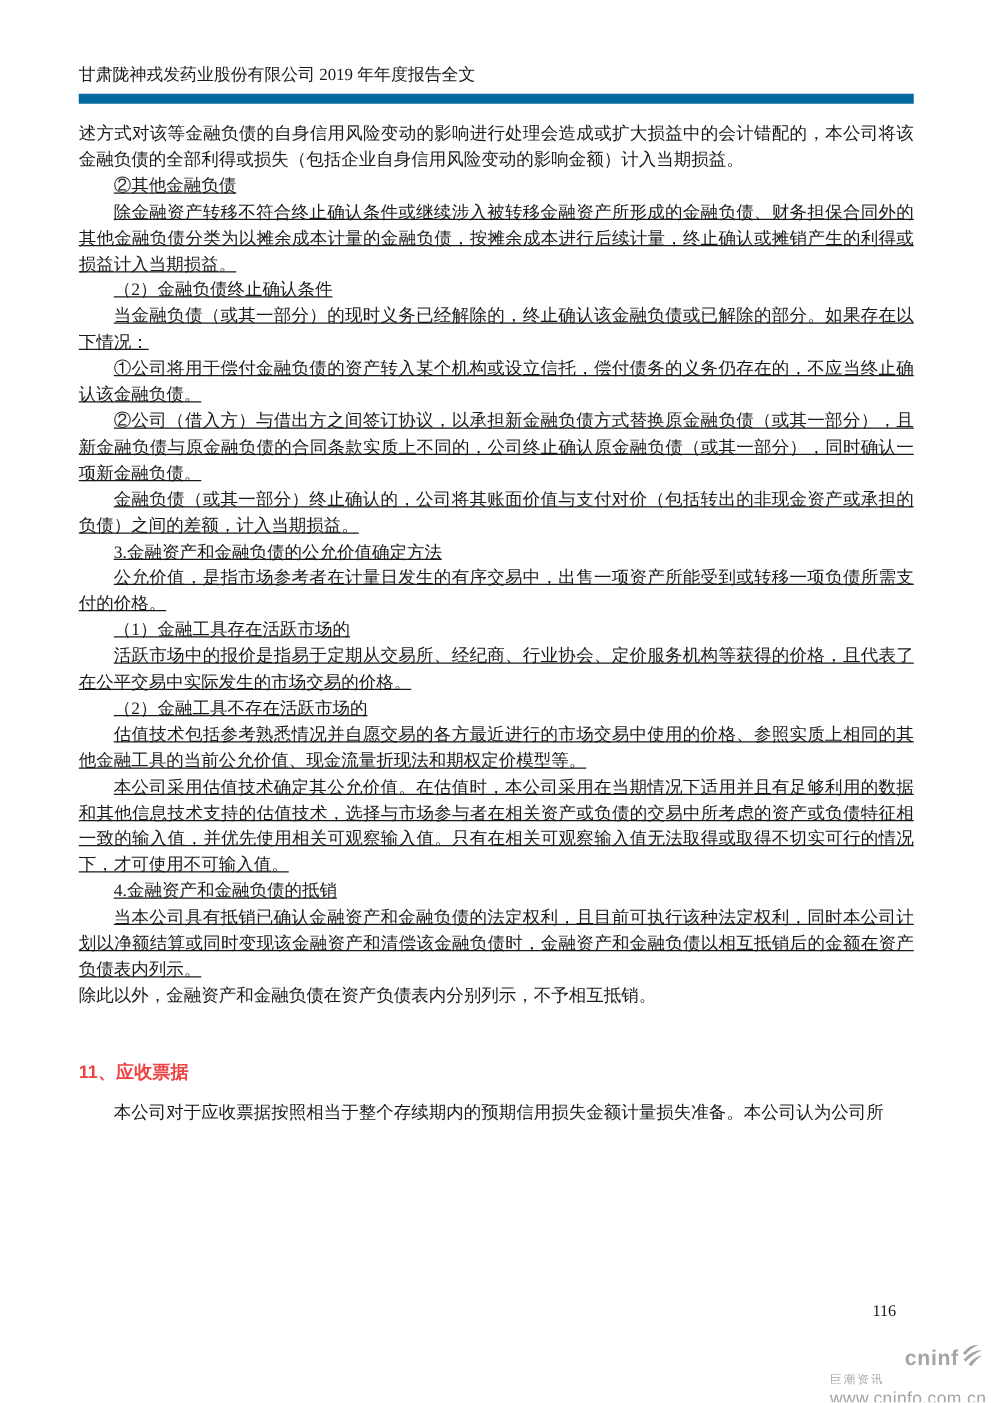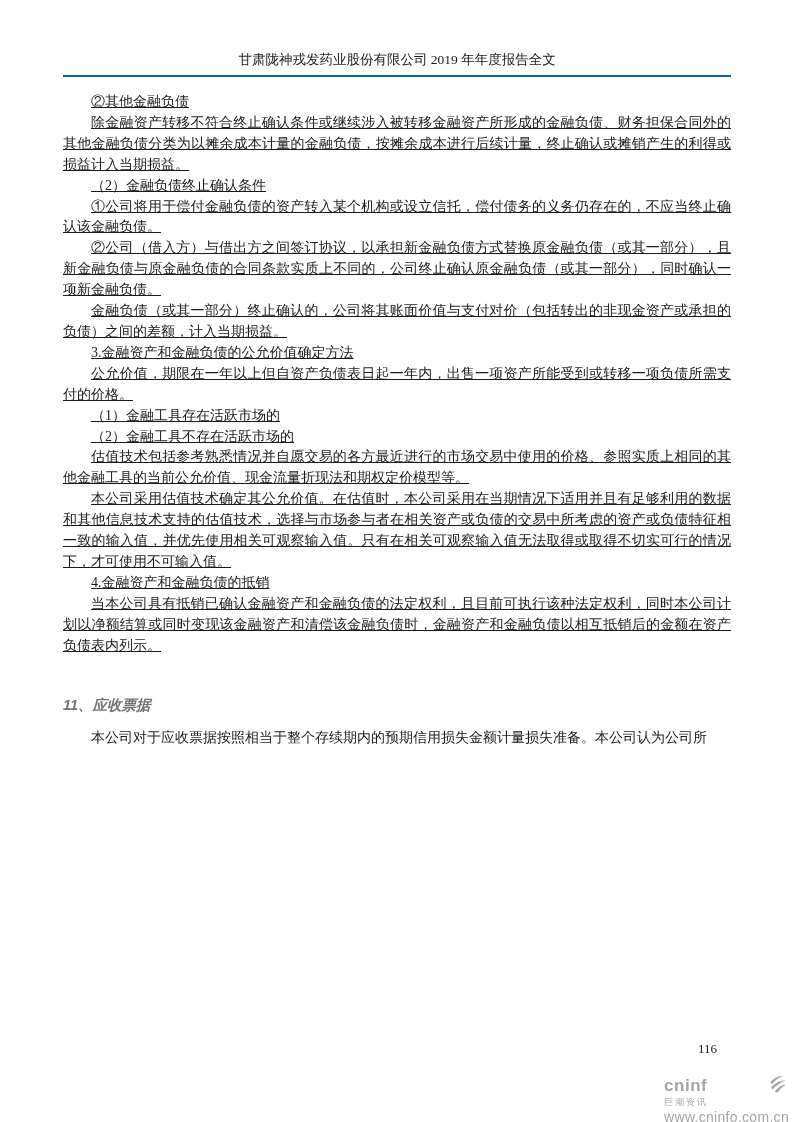--- a/index.html
+++ b/index.html
@@ -13,44 +13,43 @@
     color: #1a1a1a;
     overflow: hidden;
   }
   .content {
     position: absolute;
     left: 63px;
     top: 52px;
     width: 668px;
   }
   .report-header {
-    text-align: center;
+    text-align: left;
     font-size: 13.5px;
     line-height: 16px;
     padding-bottom: 7px;
-    border-bottom: 2px solid #0369a1;
+    border-bottom: 8px solid #0369a1;
     color: #1a1a1a;
   }
   .body-text {
     margin-top: 15px;
     font-size: 14px;
     line-height: 20.9px;
     text-align: justify;
     text-justify: inter-ideograph;
   }
   .body-text p.para { margin: 0; }
   .body-text p.indent { text-indent: 2em; text-decoration: underline; }
   .section-heading {
     margin-top: 40px;
     font-family: "Liberation Sans", "DejaVu Sans", sans-serif;
     font-weight: bold;
     font-size: 14.5px;
     line-height: 18px;
-    color: #737373;
-    font-style: italic;
+    color: #ef4444;
   }
   .section-paragraph {
     font-size: 14px;
     line-height: 20.9px;
     text-indent: 2em;
     text-align: justify;
   }
   .page-number {
     position: absolute;
     top: 1041px;
@@ -62,21 +61,21 @@
     position: absolute;
     right: 4px;
     top: 1074px;
     color: #a5a5a5;
     font-family: "Liberation Sans", "DejaVu Sans", sans-serif;
     line-height: 1;
   }
   .logo-top {
     display: flex;
     align-items: center;
-    justify-content: space-between;
+    justify-content: flex-end;
     gap: 1px;
   }
   .logo-brand {
     font-size: 17px;
     font-weight: bold;
     letter-spacing: 0.5px;
   }
   .swirl-icon { display: inline-block; }
   .logo-cn {
     text-align: left;
@@ -93,34 +92,38 @@
 </style>
 </head>
 <body>
 
 <div class="page">
   <div class="content">
     <div class="report-header">
       <span>甘肃陇神戎发药业股份有限公司 2019 年年度报告全文</span>
     </div>
     <div class="body-text">
+        <p class="para">述方式对该等金融负债的自身信用风险变动的影响进行处理会造成或扩大损益中的会计错配的，本公司将该金融负债的全部利得或损失（包括企业自身信用风险变动的影响金额）计入当期损益。</p>
         <p class="para indent">②其他金融负债</p>
         <p class="para indent">除金融资产转移不符合终止确认条件或继续涉入被转移金融资产所形成的金融负债、财务担保合同外的其他金融负债分类为以摊余成本计量的金融负债，按摊余成本进行后续计量，终止确认或摊销产生的利得或损益计入当期损益。</p>
         <p class="para indent">（2）金融负债终止确认条件</p>
+        <p class="para indent">当金融负债（或其一部分）的现时义务已经解除的，终止确认该金融负债或已解除的部分。如果存在以下情况：</p>
         <p class="para indent">①公司将用于偿付金融负债的资产转入某个机构或设立信托，偿付债务的义务仍存在的，不应当终止确认该金融负债。</p>
         <p class="para indent">②公司（借入方）与借出方之间签订协议，以承担新金融负债方式替换原金融负债（或其一部分），且新金融负债与原金融负债的合同条款实质上不同的，公司终止确认原金融负债（或其一部分），同时确认一项新金融负债。</p>
         <p class="para indent">金融负债（或其一部分）终止确认的，公司将其账面价值与支付对价（包括转出的非现金资产或承担的负债）之间的差额，计入当期损益。</p>
         <p class="para indent">3.金融资产和金融负债的公允价值确定方法</p>
-        <p class="para indent">公允价值，期限在一年以上但自资产负债表日起一年内，出售一项资产所能受到或转移一项负债所需支付的价格。</p>
+        <p class="para indent">公允价值，是指市场参考者在计量日发生的有序交易中，出售一项资产所能受到或转移一项负债所需支付的价格。</p>
         <p class="para indent">（1）金融工具存在活跃市场的</p>
+        <p class="para indent">活跃市场中的报价是指易于定期从交易所、经纪商、行业协会、定价服务机构等获得的价格，且代表了在公平交易中实际发生的市场交易的价格。</p>
         <p class="para indent">（2）金融工具不存在活跃市场的</p>
         <p class="para indent">估值技术包括参考熟悉情况并自愿交易的各方最近进行的市场交易中使用的价格、参照实质上相同的其他金融工具的当前公允价值、现金流量折现法和期权定价模型等。</p>
         <p class="para indent">本公司采用估值技术确定其公允价值。在估值时，本公司采用在当期情况下适用并且有足够利用的数据和其他信息技术支持的估值技术，选择与市场参与者在相关资产或负债的交易中所考虑的资产或负债特征相一致的输入值，并优先使用相关可观察输入值。只有在相关可观察输入值无法取得或取得不切实可行的情况下，才可使用不可输入值。</p>
         <p class="para indent">4.金融资产和金融负债的抵销</p>
         <p class="para indent">当本公司具有抵销已确认金融资产和金融负债的法定权利，且目前可执行该种法定权利，同时本公司计划以净额结算或同时变现该金融资产和清偿该金融负债时，金融资产和金融负债以相互抵销后的金额在资产负债表内列示。</p>
+        <p class="para">除此以外，金融资产和金融负债在资产负债表内分别列示，不予相互抵销。</p>
       </div>
     <div class="section-heading">11、应收票据</div>
     <p class="section-paragraph">本公司对于应收票据按照相当于整个存续期内的预期信用损失金额计量损失准备。本公司认为公司所</p>
   </div>
 
   <div class="page-number">116</div>
 
   <div class="cninfo-logo">
     <div class="logo-top">
       <span class="logo-brand">cninf</span>

